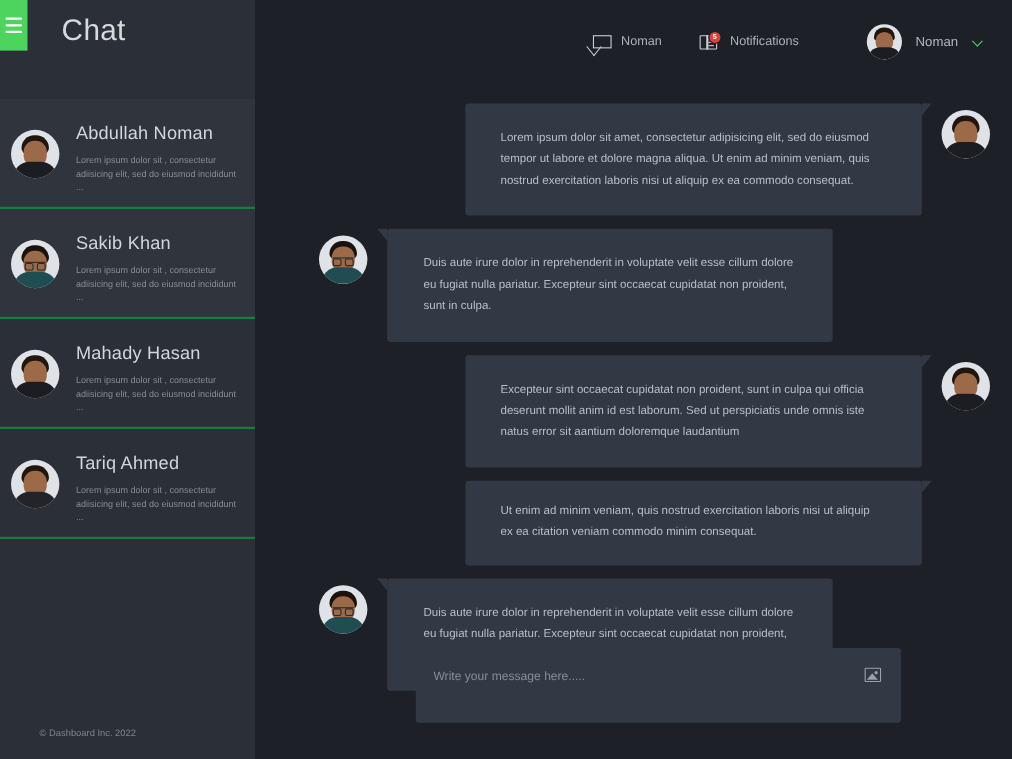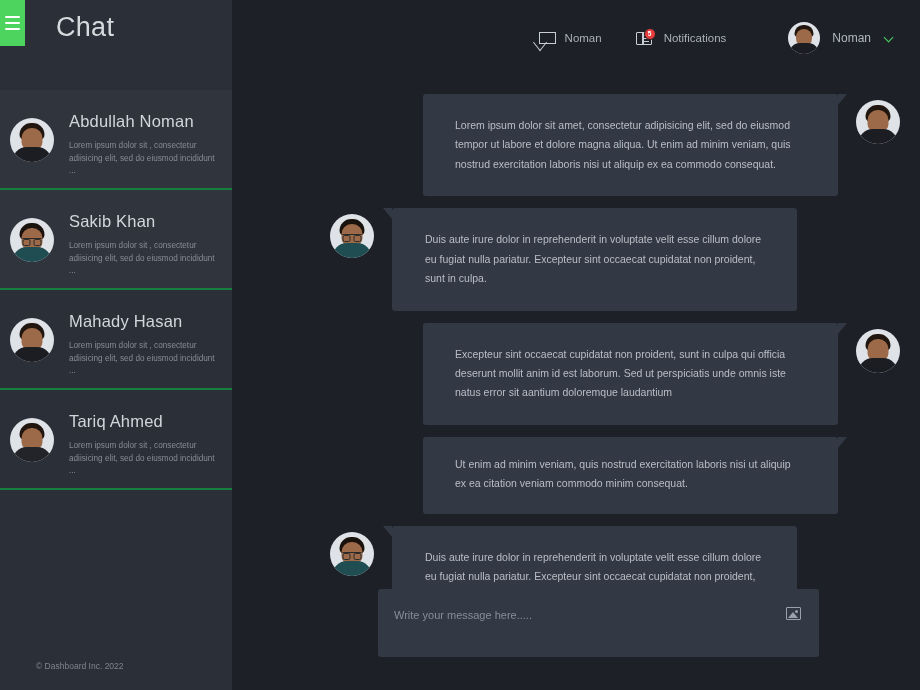--- a/index.html
+++ b/index.html
@@ -311,21 +311,21 @@
     position: relative;
     padding: 18px 0 0 0;
   }
   .msg-row {
     display: flex;
     align-items: flex-start;
     margin-bottom: 12px;
     padding: 0 20px 0 0;
   }
   .msg-row.right { justify-content: flex-end; }
-  .msg-row.left { justify-content: flex-start; padding-left: 98px; }
+  .msg-row.left { justify-content: flex-start; padding-left: 58px; }
 
   .bubble {
     background: #333944;
     color: #b9bec6;
     font-size: 10.5px;
     line-height: 1.85;
     box-sizing: border-box;
     position: relative;
     border-radius: 3px;
   }

